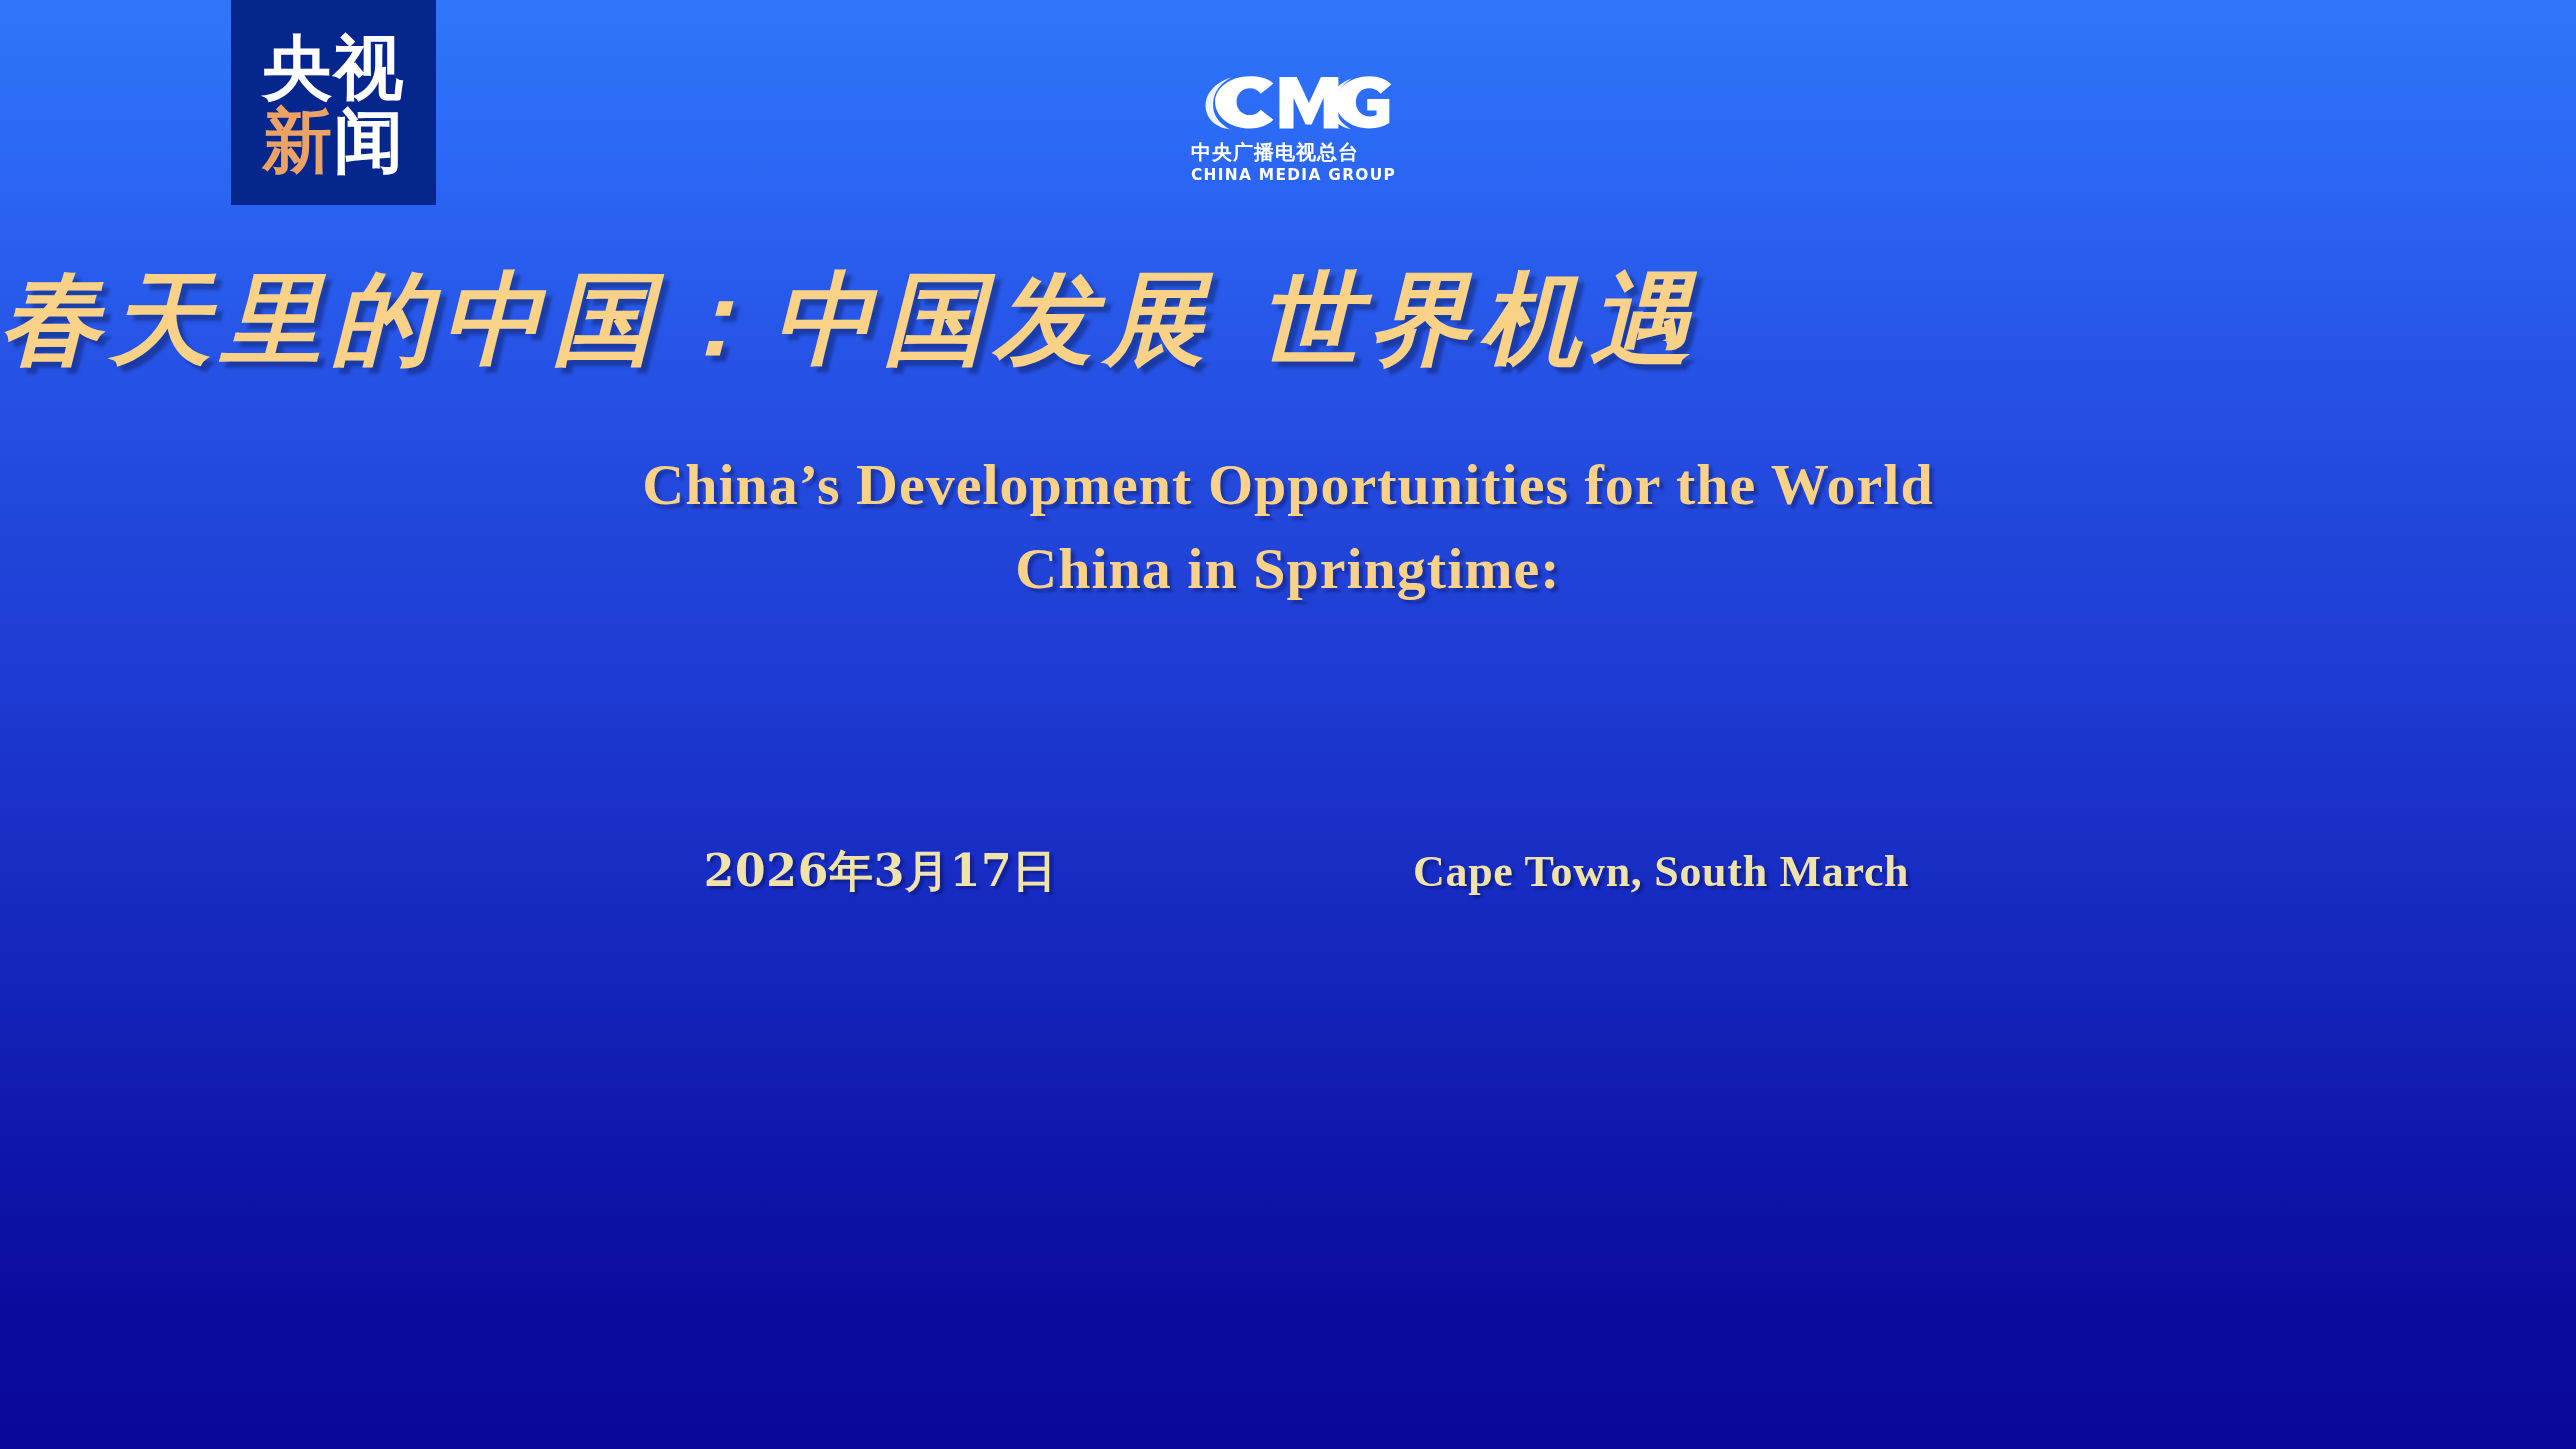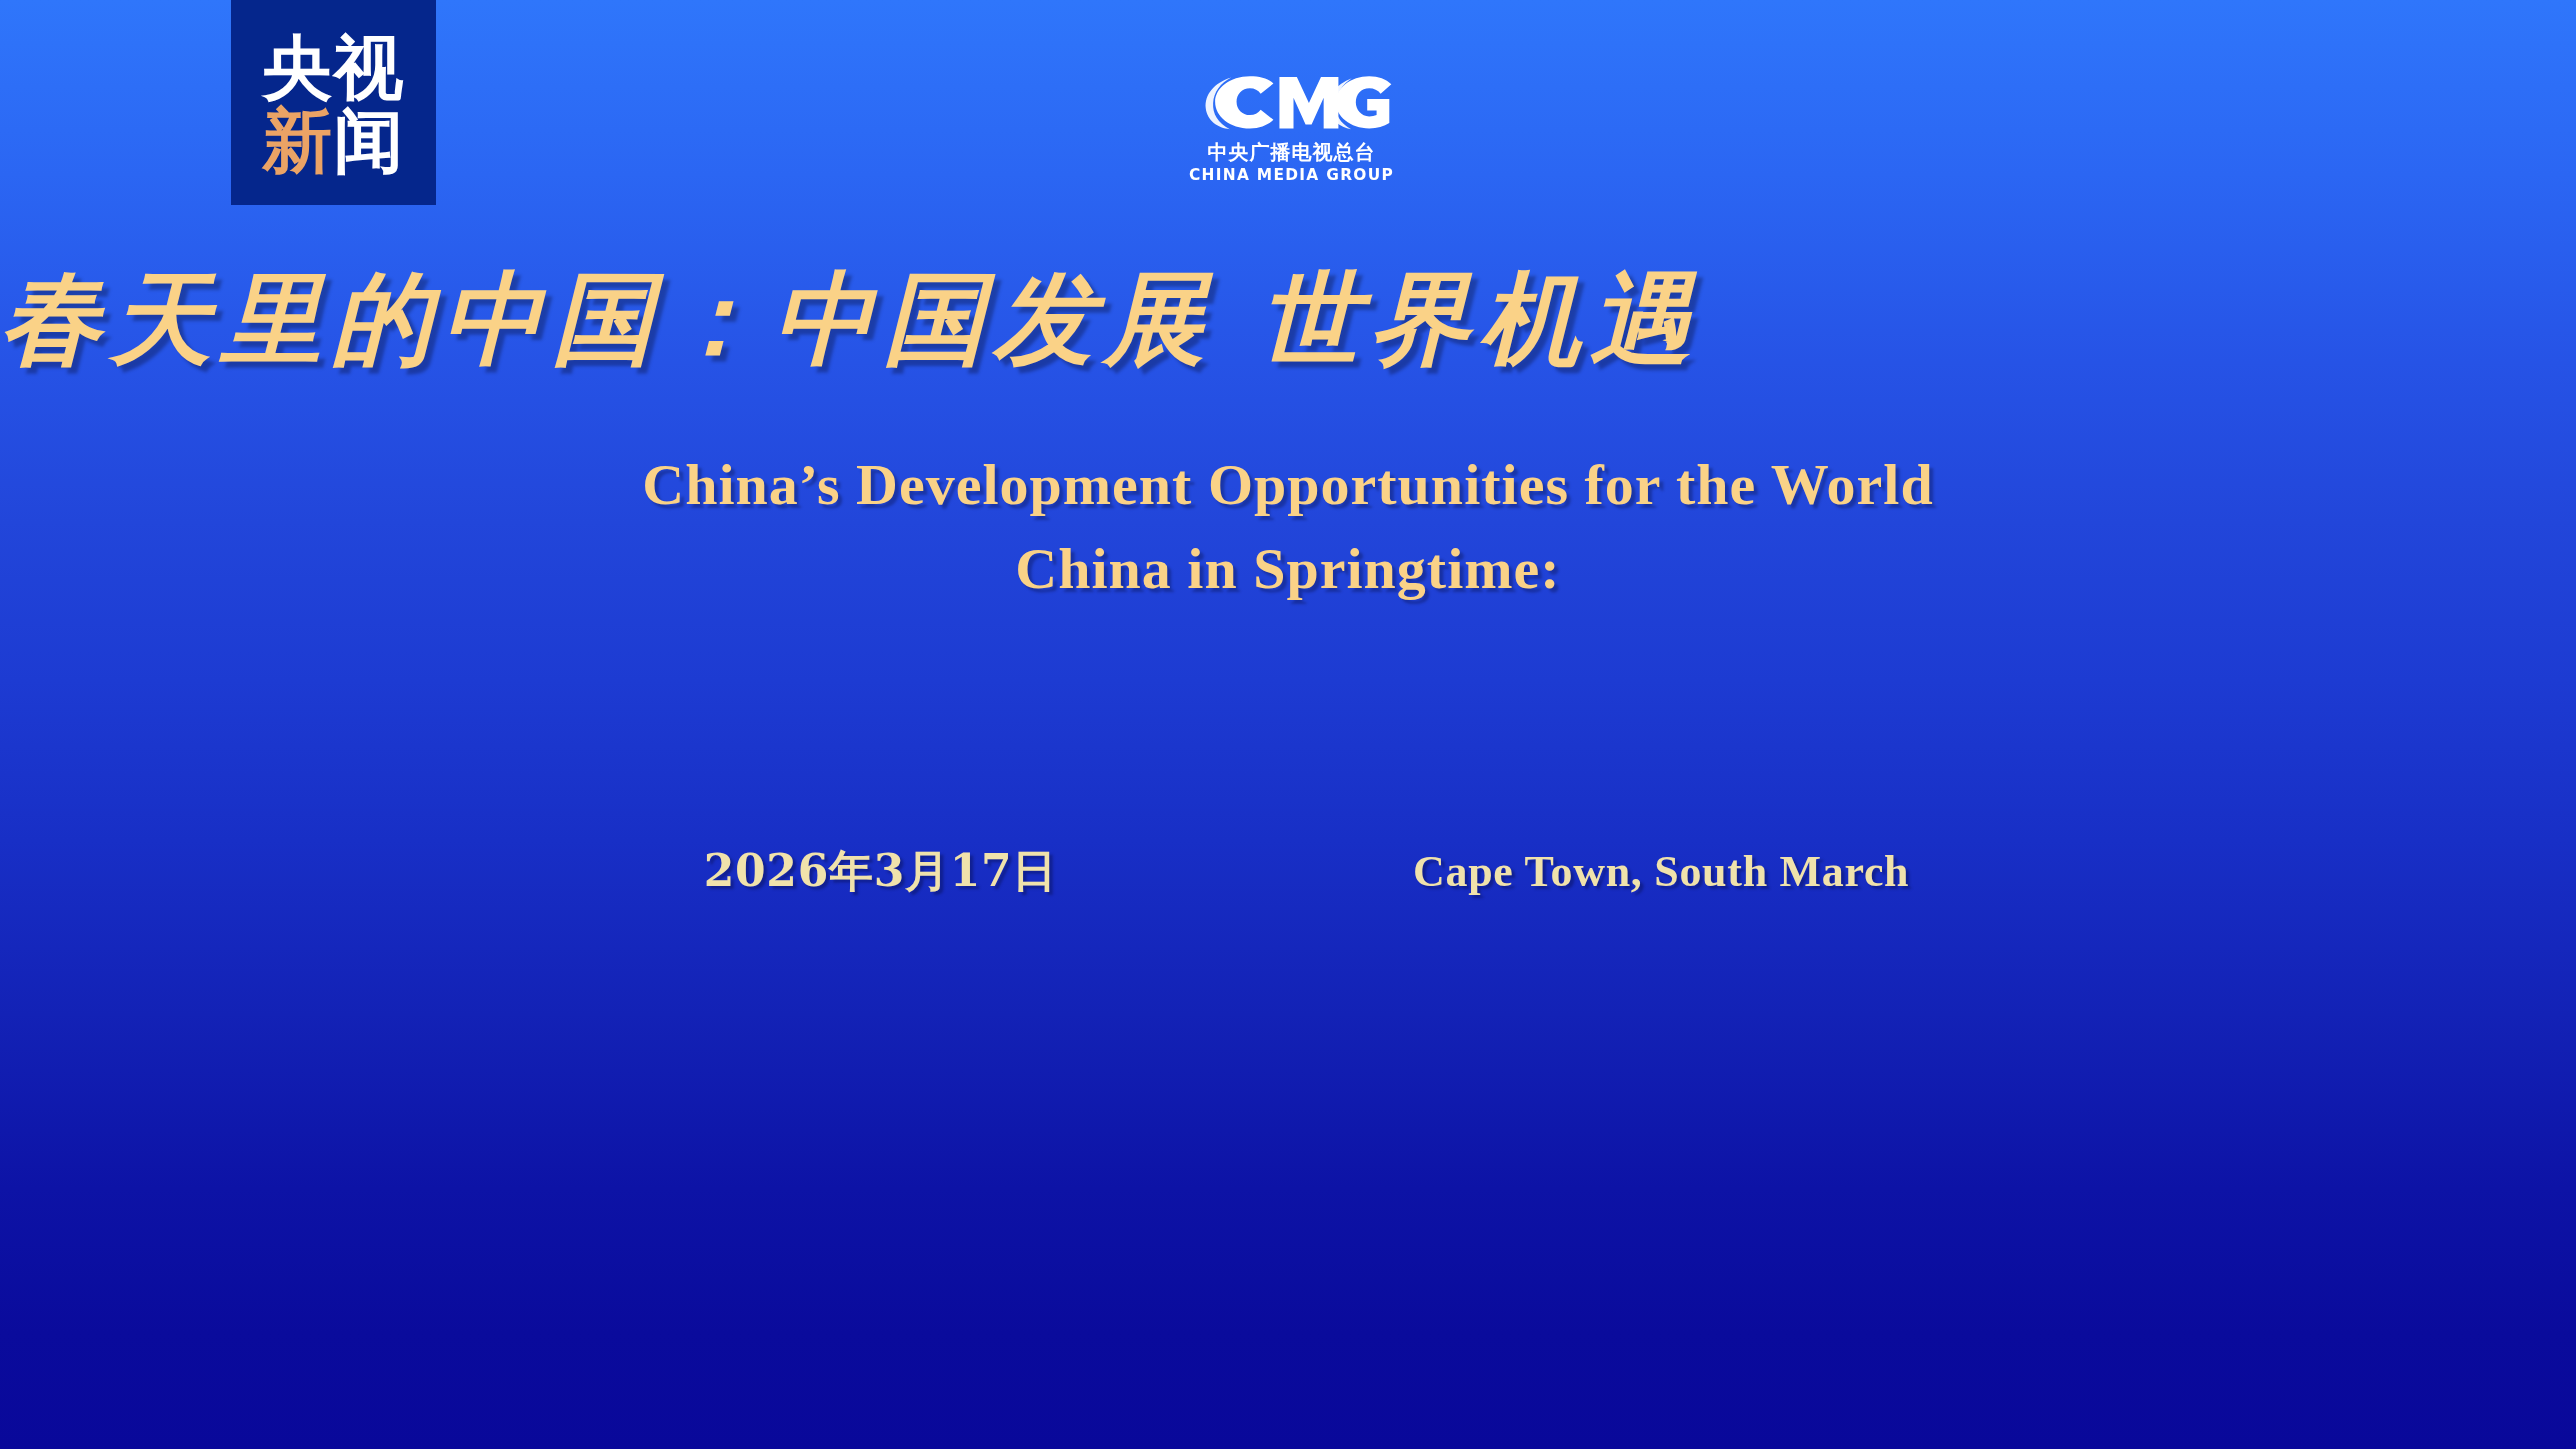--- a/index.html
+++ b/index.html
@@ -39,21 +39,21 @@
     letter-spacing:1.3px;
   }
   #cctv-logo .row1 { color:#ffffff; margin-bottom:4px; }
   #cctv-logo .ch-orange { color:#eba365; }
   #cctv-logo .ch-white  { color:#ffffff; }
 
   
   #cmg-logo {
     position:absolute;
     left:1191px; top:64px; width:201px; height:134px;
-    display:flex; flex-direction:column; align-items:center;
+    display:flex; flex-direction:column; 
   }
   #cmg-logo .cmg-mark { width:201px; height:74px; display:block; }
   #cmg-logo .cmg-cn {
     color:#ffffff; font-family:"DejaVu Sans", sans-serif;
     font-weight:bold; font-size:20px; letter-spacing:1px;
     margin-top:1.3px; white-space:nowrap;
   }
   #cmg-logo .cmg-en {
     color:#ffffff; font-family:"DejaVu Sans", sans-serif;
     font-weight:bold; font-size:15.4px; letter-spacing:1.3px;

